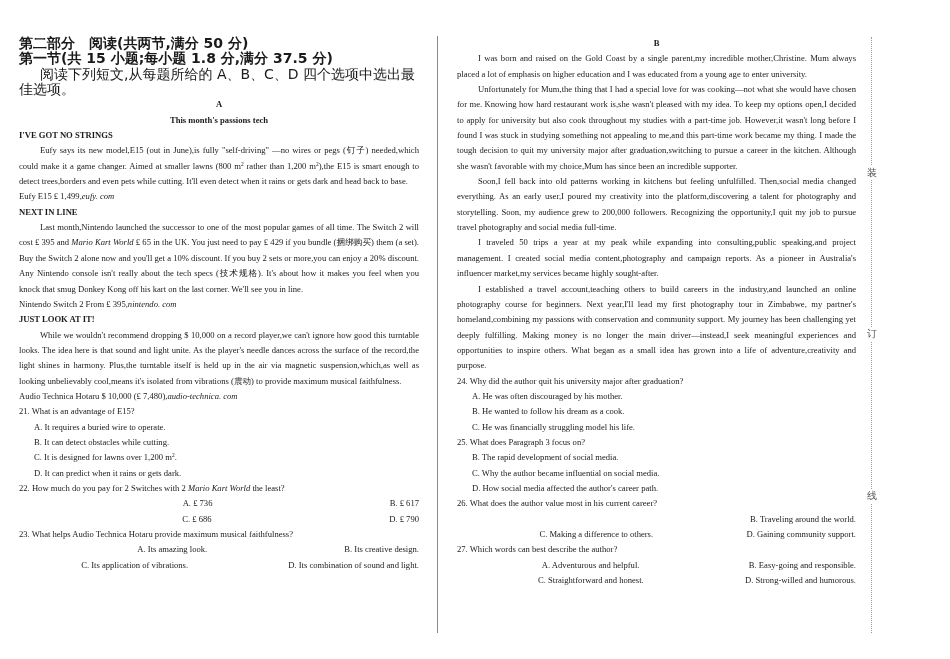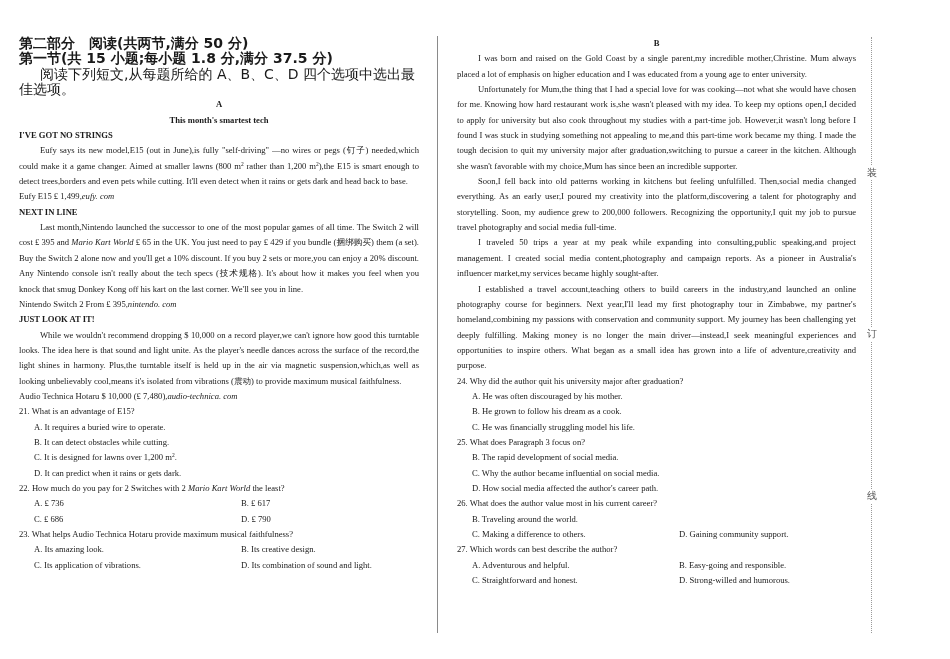--- a/index.html
+++ b/index.html
@@ -25,37 +25,37 @@
     font-family: "DejaVu Sans", sans-serif; font-size: 10px; color: #555;
     background: #fff; line-height: 14px;
   }
   .bold { font-weight: bold; }
   .cn { font-family: "DejaVu Sans", sans-serif; font-size: 14px; }
   .center { text-align: center; }
   .p { text-align: justify; text-align-last: left; }
   .indent { text-indent: 21px; }
   .q { }
   .opt { padding-left: 15px; }
-  .opt-row { display: flex; padding-left: 15px; }
+  .opt-row { display: flex; padding-left: 15px; justify-content: flex-end; }
   .opt-row span { display: block; }
   .opt-row .a { width: 207px; }
   .it { font-style: italic; }
   sup { font-size: 5.5px; line-height: 0; vertical-align: 3.5px; }
 </style>
 </head>
 <body>
 
 <div class="page">
 
   <div class="col col-left">
     <div class="cn bold">第二部分　阅读(共两节,满分 50 分)</div>
     <div class="cn bold">第一节(共 15 小题;每小题 1.8 分,满分 37.5 分)</div>
     <div class="cn indent">阅读下列短文,从每题所给的 A、B、C、D 四个选项中选出最佳选项。</div>
     <div class="center bold">A</div>
-    <div class="center bold">This month's smartest tech</div>
+    <div class="center bold">This month's passions tech</div>
 
     <div class="bold">I'VE GOT NO STRINGS</div>
     <div class="p indent"><span>Eufy says its new model,E15 (out in June),is fully "self-driving" —no wires or pegs (钉子) needed,which could make it a game changer. Aimed at smaller lawns (800 m</span><sup>2</sup><span> rather than 1,200 m</span><sup>2</sup><span>),the E15 is smart enough to detect trees,borders and even pets while cutting. It'll even detect when it rains or gets dark and head back to base.</span></div>
     <div><span>Eufy E15 £ 1,499,</span><span class="it">eufy. com</span></div>
 
     <div class="bold">NEXT IN LINE</div>
     <div class="p indent"><span>Last month,Nintendo launched the successor to one of the most popular games of all time. The Switch 2 will cost £ 395 and </span><span class="it">Mario Kart World</span><span> £ 65 in the UK. You just need to pay £ 429 if you bundle (捆绑购买) them (a set). Buy the Switch 2 alone now and you'll get a 10% discount. If you buy 2 sets or more,you can enjoy a 20% discount. Any Nintendo console isn't really about the tech specs (技术规格). It's about how it makes you feel when you knock that smug Donkey Kong off his kart on the last corner. We'll see you in line.</span></div>
     <div><span>Nintendo Switch 2 From £ 395,</span><span class="it">nintendo. com</span></div>
 
     <div class="bold">JUST LOOK AT IT!</div>
@@ -94,21 +94,21 @@
   <div class="col col-right">
     <div class="center bold">B</div>
     <div class="p indent">I was born and raised on the Gold Coast by a single parent,my incredible mother,Christine. Mum always placed a lot of emphasis on higher education and I was educated from a young age to enter university.</div>
     <div class="p indent">Unfortunately for Mum,the thing that I had a special love for was cooking—not what she would have chosen for me. Knowing how hard restaurant work is,she wasn't pleased with my idea. To keep my options open,I decided to apply for university but also cook throughout my studies with a part-time job. However,it wasn't long before I found I was stuck in studying something not appealing to me,and this part-time work became my thing. I made the tough decision to quit my university major after graduation,switching to pursue a career in the kitchen. Although she wasn't favorable with my choice,Mum has since been an incredible supporter.</div>
     <div class="p indent">Soon,I fell back into old patterns working in kitchens but feeling unfulfilled. Then,social media changed everything. As an early user,I poured my creativity into the platform,discovering a talent for photography and storytelling. Soon, my audience grew to 200,000 followers. Recognizing the opportunity,I quit my job to pursue travel photography and social media full-time.</div>
     <div class="p indent">I traveled 50 trips a year at my peak while expanding into consulting,public speaking,and project management. I created social media content,photography and campaign reports. As a pioneer in Australia's influencer market,my services became highly sought-after.</div>
     <div class="p indent">I established a travel account,teaching others to build careers in the industry,and launched an online photography course for beginners. Next year,I'll lead my first photography tour in Zimbabwe, my partner's homeland,combining my passions with conservation and community support. My journey has been challenging yet deeply fulfilling. Making money is no longer the main driver—instead,I seek meaningful experiences and opportunities to inspire others. What began as a small idea has grown into a life of adventure,creativity and purpose.</div>
 
     <div class="q">24. Why did the author quit his university major after graduation?</div>
     <div class="opt">A. He was often discouraged by his mother.</div>
-    <div class="opt">B. He grown to follow his dream as a cook.</div>
+    <div class="opt">B. He wanted to follow his dream as a cook.</div>
     <div class="opt">C. He was financially struggling model his life.</div>
 
     <div class="q">25. What does Paragraph 3 focus on?</div>
     <div class="opt">B. The rapid development of social media.</div>
     <div class="opt">C. Why the author became influential on social media.</div>
     <div class="opt">D. How social media affected the author's career path.</div>
 
     <div class="q">26. What does the author value most in his current career?</div>
     <div class="opt-row">
       <span>B. Traveling around the world.</span>

